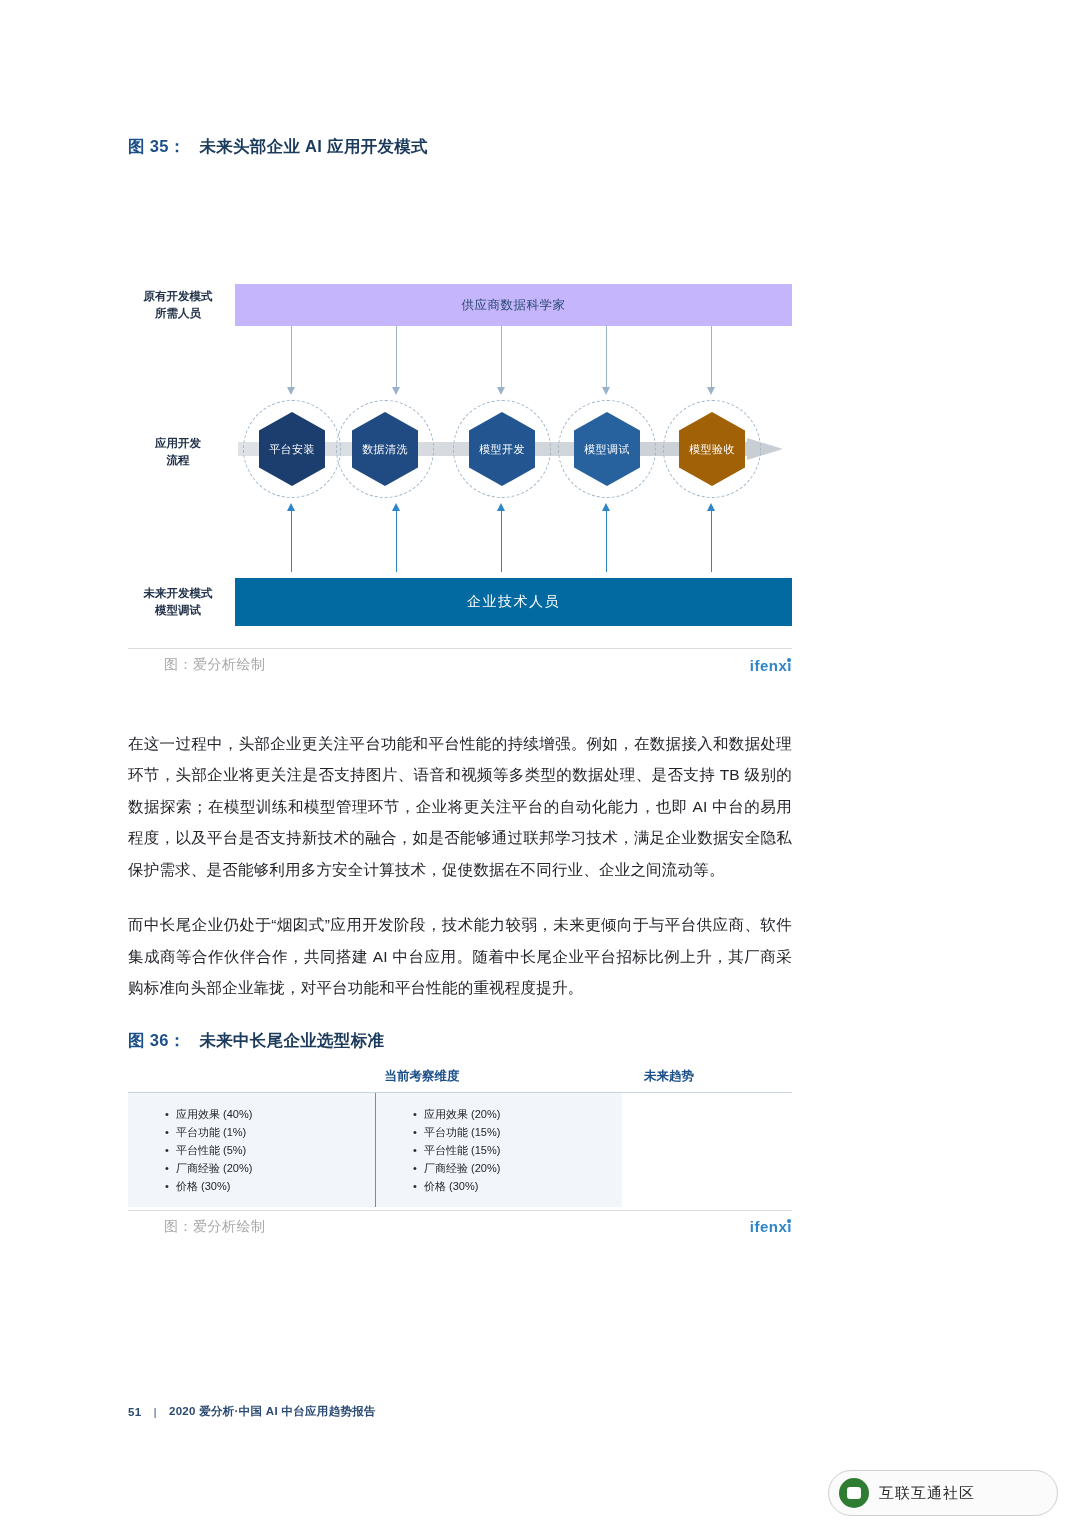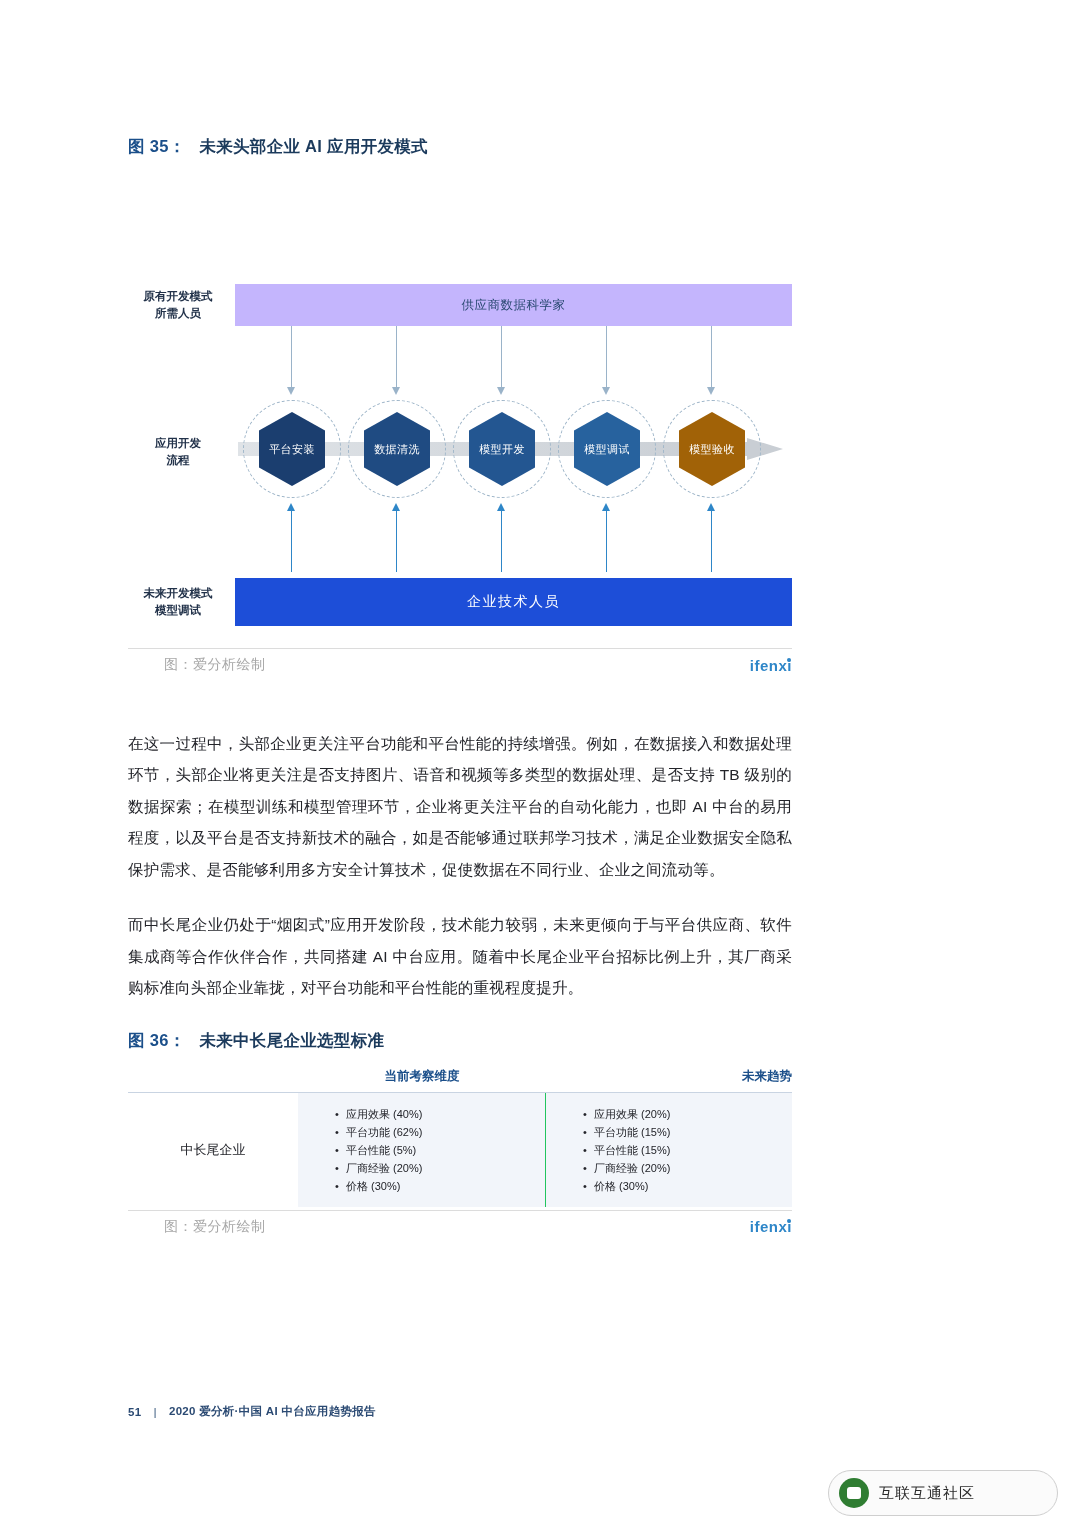--- a/index.html
+++ b/index.html
@@ -65,21 +65,21 @@
     font-size: 12.5px;
     color: #2b4a73;
     letter-spacing: 0.5px;
   }
   .bar-bottom {
     position: absolute;
     left: 107px;
     top: 378px;
     width: 557px;
     height: 48px;
-    background: #1d4ed8;
+    background: #0369a1;
     display: flex;
     align-items: center;
     justify-content: center;
     font-size: 14px;
     color: #ffffff;
     letter-spacing: 1.5px;
   }
   .flowbar {
     position: absolute;
     left: 110px;
@@ -213,21 +213,21 @@
   .t36 .head-row {
     display: flex;
     font-size: 12.5px;
     font-weight: bold;
     color: #1b4f8a;
     height: 30px;
     align-items: center;
   }
   .t36 .c0 { width: 170px; text-align: center; }
   .t36 .c1 { width: 248px; text-align: center; }
-  .t36 .c2 { width: 246px; text-align: right; }
+  .t36 .c2 { width: 246px; text-align: center; }
   .t36 .body-row {
     display: flex;
     border-top: 1px solid #c9d4e2;
   }
   .t36 .cell-label {
     width: 170px;
     display: flex;
     align-items: center;
     justify-content: center;
     font-size: 13px;
@@ -344,21 +344,21 @@
       <div class="arrow-down" style="left:583px;"></div>
 
       <div class="flowbar">
         <div class="shaft"></div>
         <div class="head"></div>
       </div>
 
       <div class="node n1" style="left:115px;">
         <div class="hex">平台安装</div>
       </div>
-      <div class="node n2" style="left:220px;">
+      <div class="node n2" style="left:208px;">
         <div class="hex">数据清洗</div>
       </div>
       <div class="node n3" style="left:325px;justify-content:center;">
         <div class="hex">模型开发</div>
       </div>
       <div class="node n4" style="left:430px;">
         <div class="hex">模型调试</div>
       </div>
       <div class="node n5" style="left:535px;">
         <div class="hex">模型验收</div>
@@ -388,25 +388,24 @@
         <span class="num">图 36：</span><span class="title">未来中长尾企业选型标准</span>
       </div>
 
       <div class="t36">
         <div class="head-row">
           <div class="c0"></div>
           <div class="c1">当前考察维度</div>
           <div class="c2">未来趋势</div>
         </div>
         <div class="body-row">
-          <div class="cell-label">中长尾企业</div>
           <div class="cell-list">
             <ul>
               <li>应用效果 (40%)</li>
-              <li>平台功能 (62%)</li>
+              <li>平台功能 (1%)</li>
               <li>平台性能 (5%)</li>
               <li>厂商经验 (20%)</li>
               <li>价格 (30%)</li>
             </ul>
           </div>
           <div class="cell-list last">
             <ul>
               <li>应用效果 (20%)</li>
               <li>平台功能 (15%)</li>
               <li>平台性能 (15%)</li>

